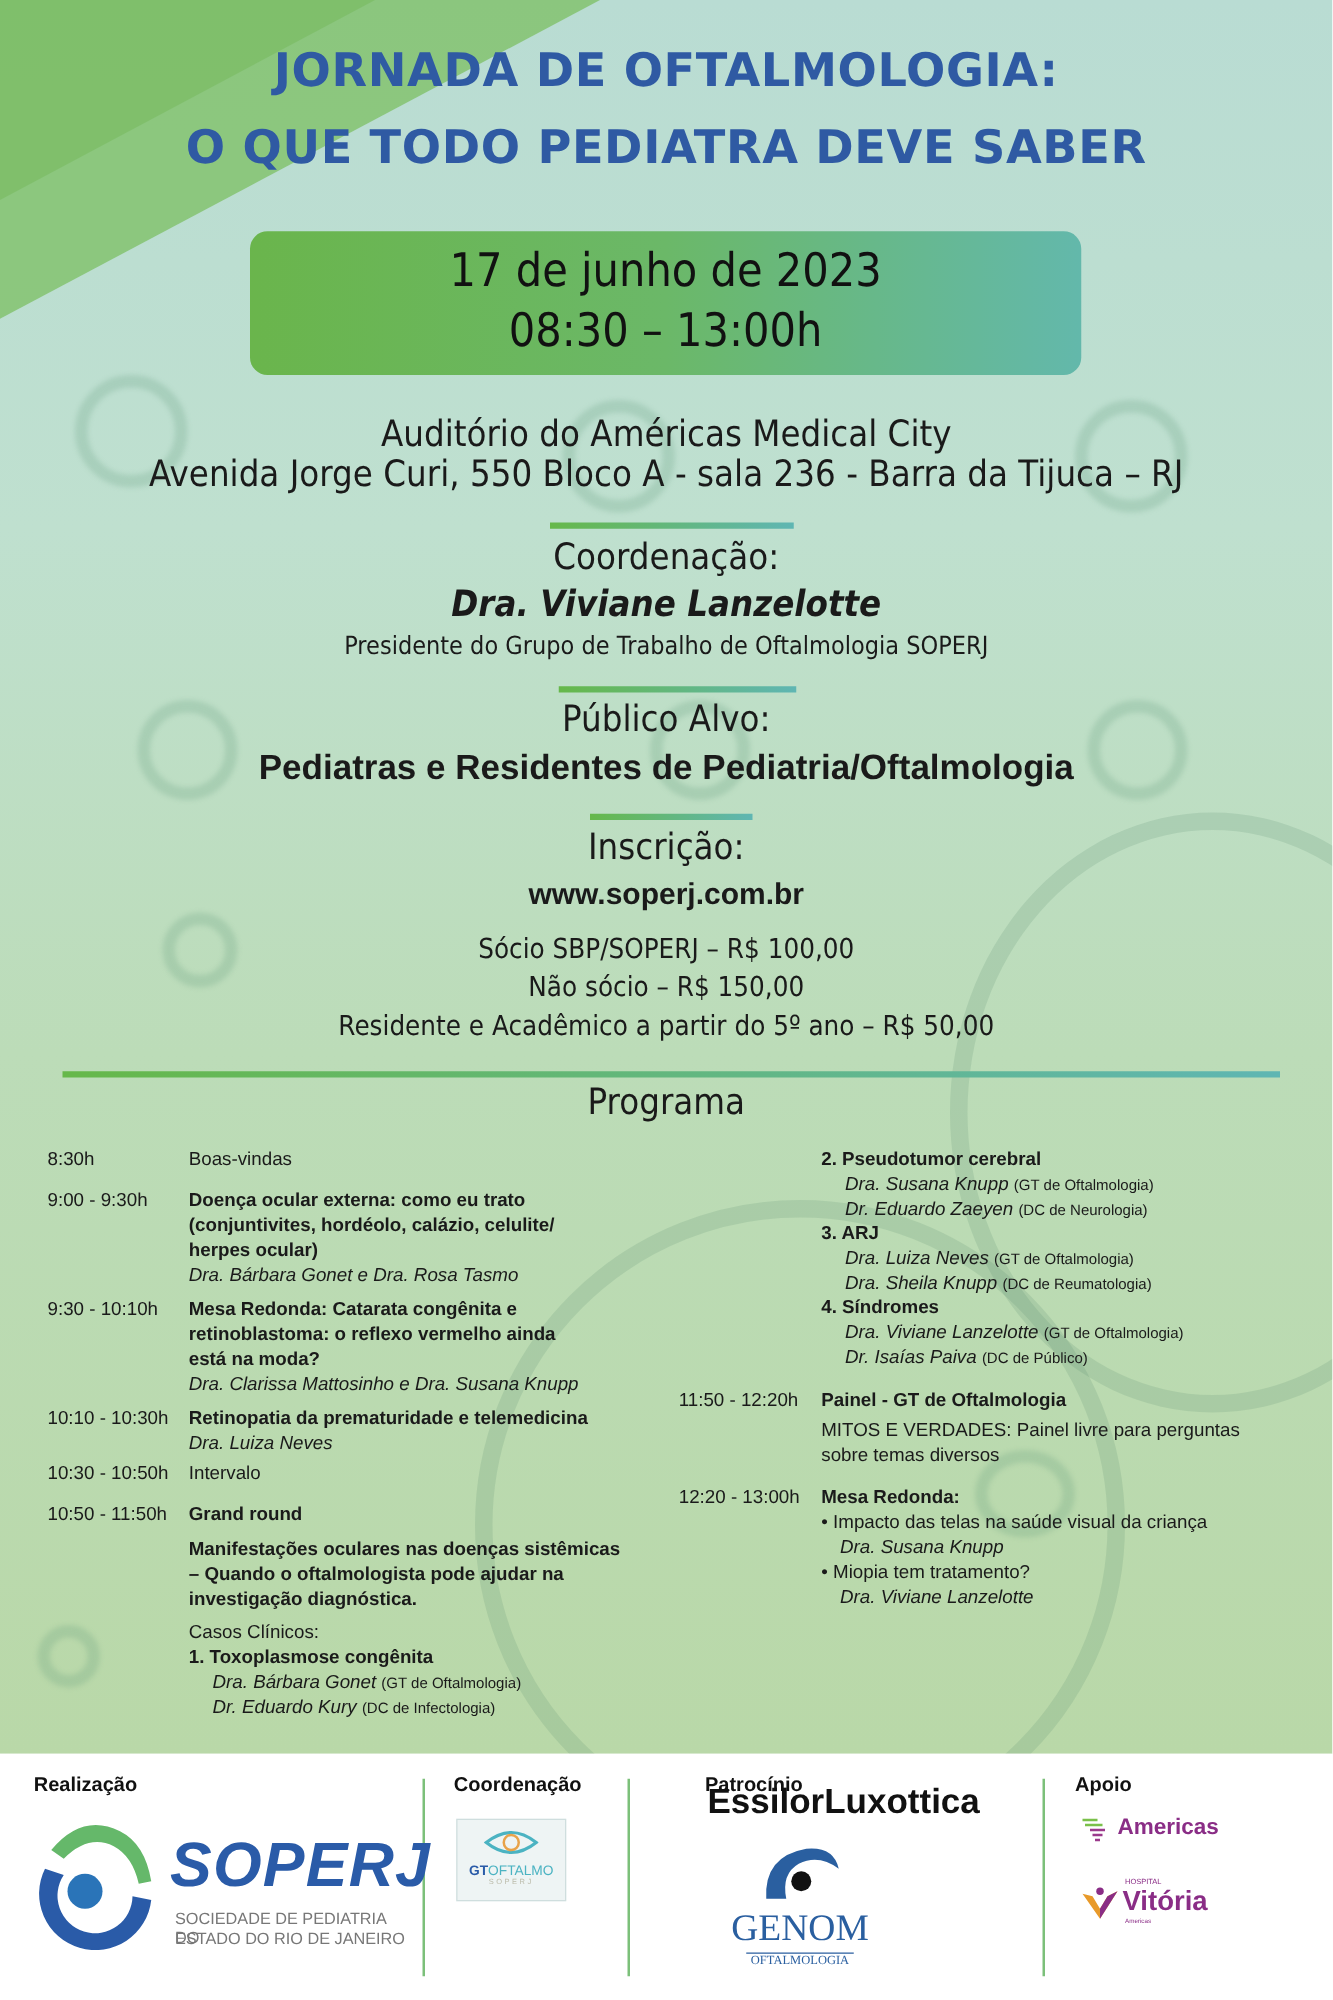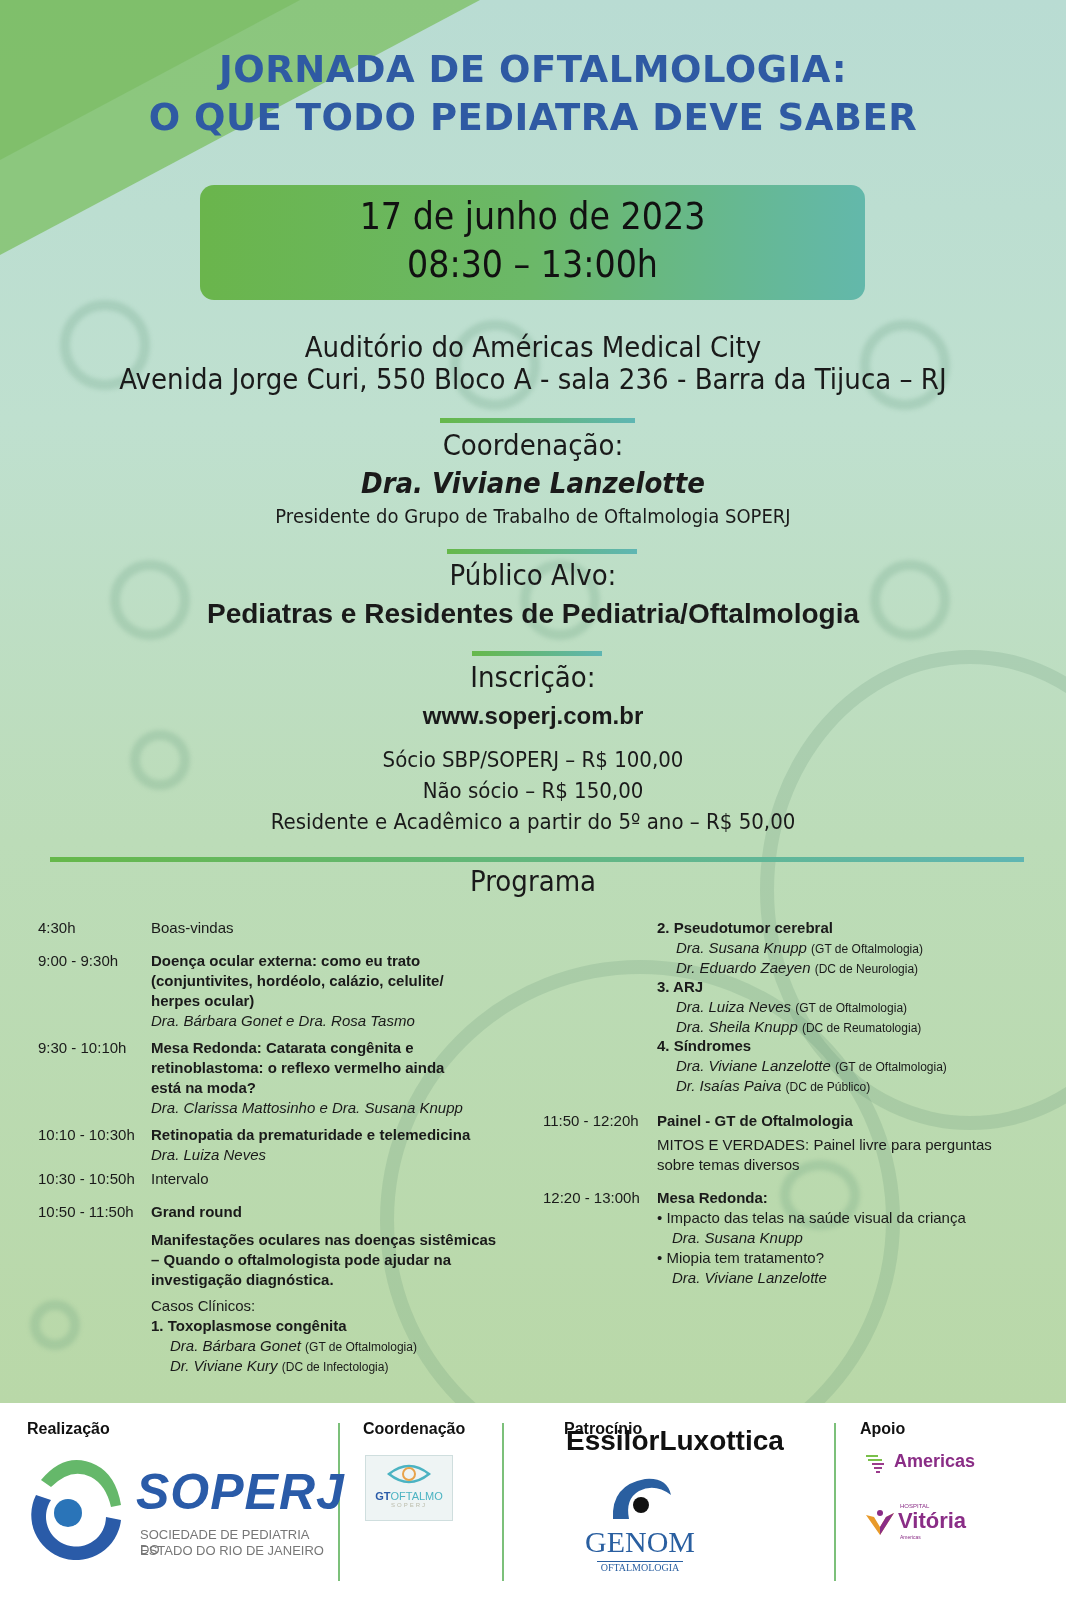--- a/index.html
+++ b/index.html
@@ -28,21 +28,21 @@
     position: absolute; border-radius: 50%;
     border: 14px solid rgba(90,140,110,0.18);
   }
   .content { position: absolute; left: 0; top: 0; width: 1066px; }
   .title {
     position: absolute; left: 0; width: 1066px; text-align: center;
     font-family: "DejaVu Sans", sans-serif; font-weight: 900;
     color: #2f5aa3; font-size: 37px; letter-spacing: 0.5px;
     transform: scaleX(1.0);
   }
-  .title.l1 { top: 48px; }
+  .title.l1 { top: 35px; }
   .title.l2 { top: 96px; }
   .date-box {
     position: absolute; left: 200px; top: 185px; width: 665px; height: 115px;
     border-radius: 14px;
     background: linear-gradient(90deg, #6ab54c 0%, #6bb868 50%, #63b8ab 100%);
     text-align: center; font-family: "DejaVu Sans", sans-serif;
   }
   .date-box .d1 { position: absolute; top: 10px; left: 0; width: 100%; font-size: 37px; color: #111; font-weight: normal; transform: scaleX(0.9); }
   .date-box .d2 { position: absolute; top: 58px; left: 0; width: 100%; font-size: 37px; color: #111; transform: scaleX(0.9); }
   .center { position: absolute; left: 0; width: 1066px; text-align: center; color: #1a1a1a; }
@@ -109,21 +109,21 @@
   <div class="center" style="top:702px;font-size:24px;font-weight:bold;">www.soperj.com.br</div>
   <div class="center cond" style="top:747px;font-size:22px;">Sócio SBP/SOPERJ – R$ 100,00</div>
   <div class="center cond" style="top:778px;font-size:22px;">Não sócio – R$ 150,00</div>
   <div class="center cond" style="top:809px;font-size:22px;">Residente e Acadêmico a partir do 5º ano – R$ 50,00</div>
 
   <div class="bar" style="left:50px;top:857px;width:974px;"></div>
   <div class="center cond" style="top:864px;font-size:29px;">Programa</div>
 
   <div class="sched" style="left:38px;top:918px;width:500px;height:460px;">
     <div>
-      <span class="time" style="top:0;left:0;">4:30h</span>
+      <span class="time" style="top:0;left:0;">8:30h</span>
       <span class="txt" style="top:0;left:113px;">Boas-vindas</span>
     </div>
     <div>
       <span class="time" style="top:33px;left:0;">9:00 - 9:30h</span>
       <span class="txt b" style="top:33px;left:113px;">Doença ocular externa: como eu trato</span>
       <span class="txt b" style="top:53px;left:113px;">(conjuntivites, hordéolo, calázio, celulite/</span>
       <span class="txt b" style="top:73px;left:113px;">herpes ocular)</span>
       <span class="txt i" style="top:93px;left:113px;">Dra. Bárbara Gonet e Dra. Rosa Tasmo</span>
     </div>
     <div>
@@ -146,21 +146,21 @@
       <span class="time" style="top:284px;left:0;">10:50 - 11:50h</span>
       <span class="txt b" style="top:284px;left:113px;">Grand round</span>
       <span class="txt b" style="top:312px;left:113px;">Manifestações oculares nas doenças sistêmicas</span>
       <span class="txt b" style="top:332px;left:113px;">– Quando o oftalmologista pode ajudar na</span>
       <span class="txt b" style="top:352px;left:113px;">investigação diagnóstica.</span>
       <span class="txt" style="top:378px;left:113px;">Casos Clínicos:</span>
     </div>
     <div>
       <span class="txt b" style="top:398px;left:113px;">1. Toxoplasmose congênita</span>
       <span class="txt" style="top:418px;left:132px;"><span class="i">Dra. Bárbara Gonet</span> <span class="small">(GT de Oftalmologia)</span></span>
-      <span class="txt" style="top:438px;left:132px;"><span class="i">Dr. Viviane Kury</span> <span class="small">(DC de Infectologia)</span></span>
+      <span class="txt" style="top:438px;left:132px;"><span class="i">Dr. Eduardo Kury</span> <span class="small">(DC de Infectologia)</span></span>
     </div>
   </div>
 
   <div class="sched" style="left:543px;top:918px;width:500px;height:380px;">
     <div>
       <span class="txt b" style="top:0;left:114px;">2. Pseudotumor cerebral</span>
       <span class="txt" style="top:20px;left:133px;"><span class="i">Dra. Susana Knupp</span> <span class="small">(GT de Oftalmologia)</span></span>
       <span class="txt" style="top:40px;left:133px;"><span class="i">Dr. Eduardo Zaeyen</span> <span class="small">(DC de Neurologia)</span></span>
     </div>
     <div>

